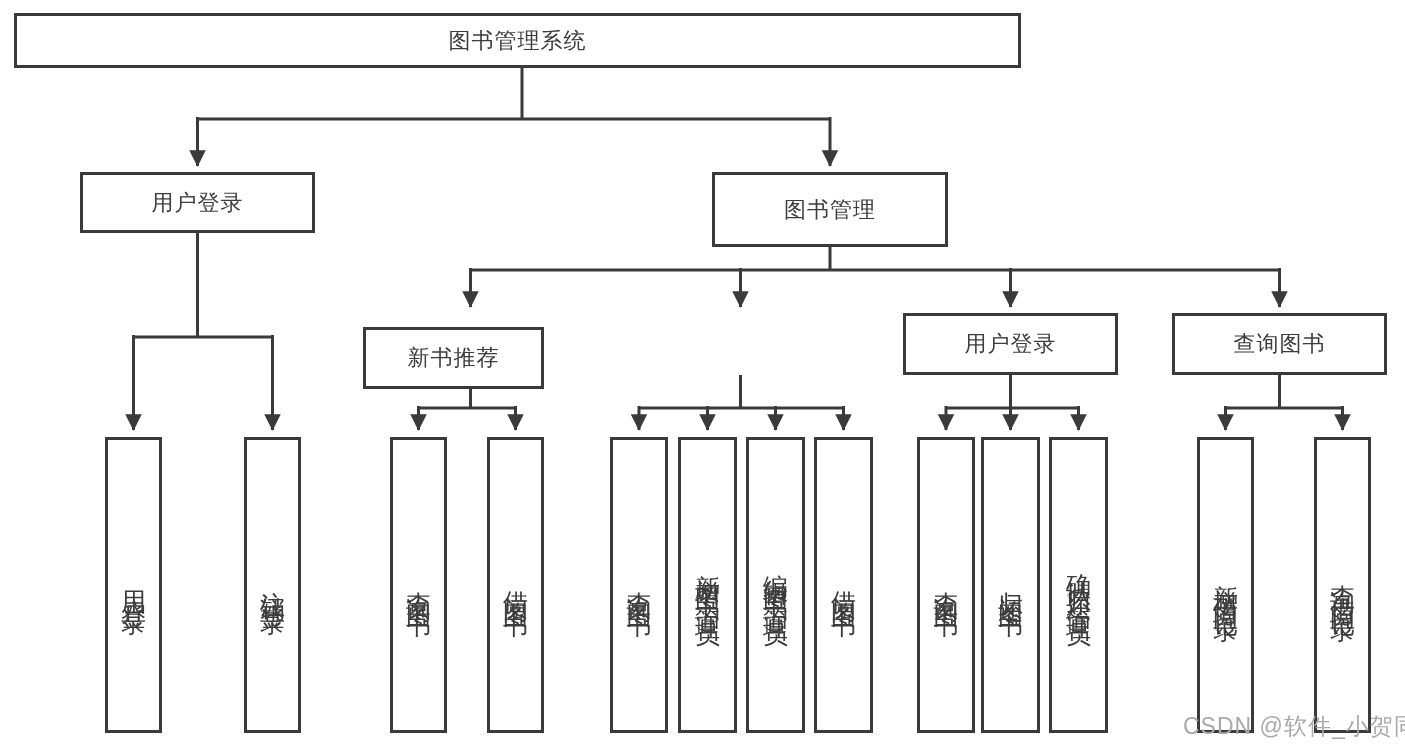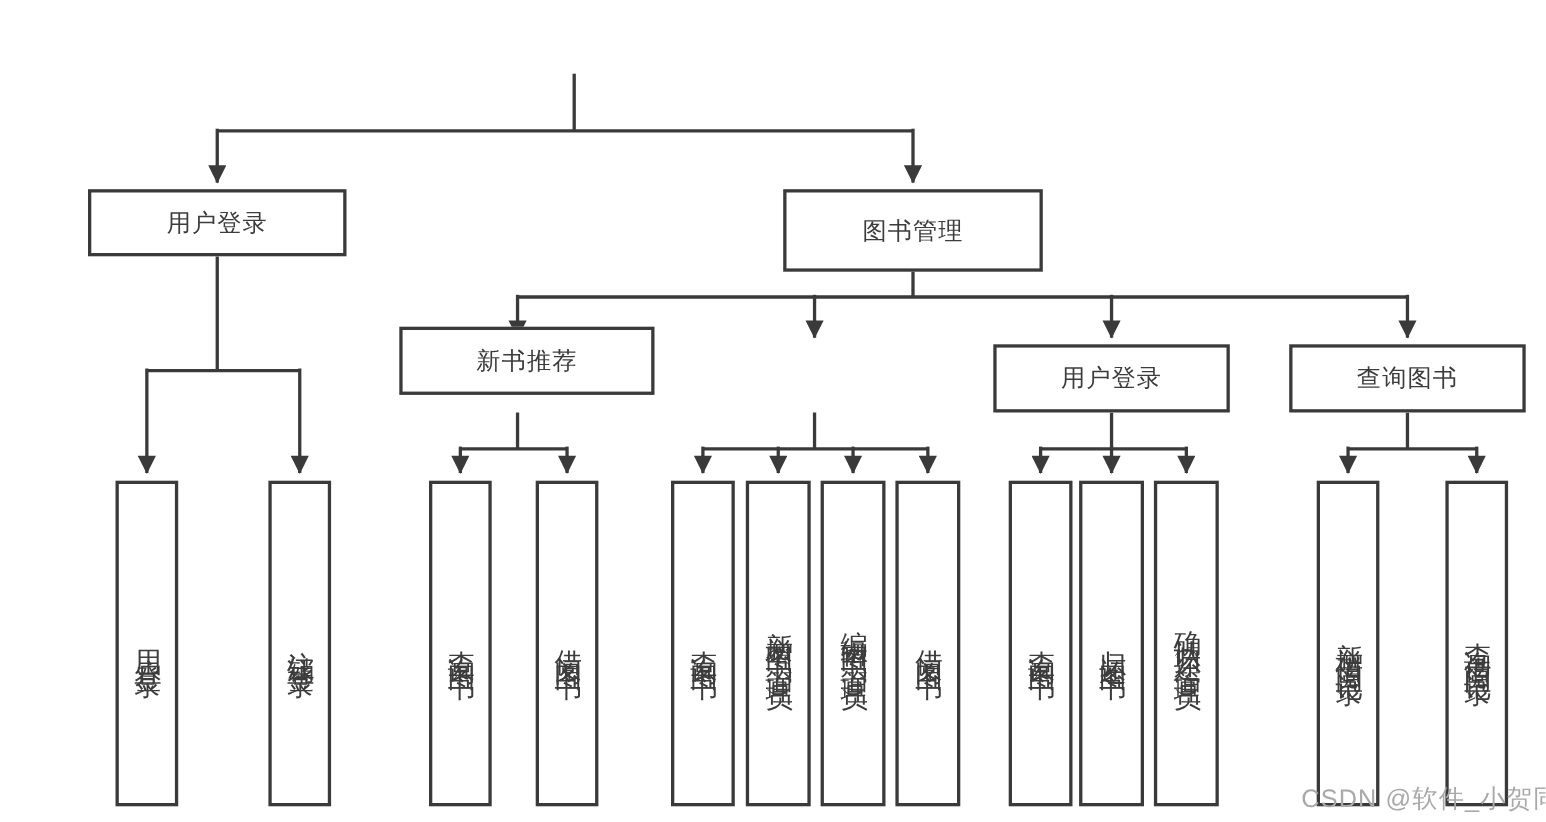--- a/index.html
+++ b/index.html
@@ -85,29 +85,32 @@
       <path d="M1010.5,406 V430" marker-end="url(#arrow)"></path>
       <path d="M1078.5,406 V430" marker-end="url(#arrow)"></path>
 
       <path d="M1279.5,375 V408"></path>
       <path d="M1225.5,408 H1342.5"></path>
       <path d="M1225.5,406 V430" marker-end="url(#arrow)"></path>
       <path d="M1342.5,406 V430" marker-end="url(#arrow)"></path>
     </g>
   </svg>
 
+  <div class="node h" style="left:14px;top:13px;width:1007px;height:55px">
+    <span>图书管理系统</span>
+  </div>
 
   <div class="node h" style="left:80px;top:172px;width:235px;height:61px">
     <span>用户登录</span>
   </div>
   <div class="node h" style="left:712px;top:172px;width:236px;height:75px">
     <span>图书管理</span>
   </div>
 
-  <div class="node h" style="left:363px;top:297px;width:232px;height:62px">
+  <div class="node h" style="left:363px;top:327px;width:181px;height:62px">
     <span>新书推荐</span>
   </div>
   <div class="node h" style="left:903px;top:313px;width:215px;height:62px">
     <span>用户登录</span>
   </div>
   <div class="node h" style="left:1172px;top:313px;width:215px;height:62px">
     <span>查询图书</span>
   </div>
 
   <div class="node v" style="left:105px;top:437px;width:57px;height:296px">

